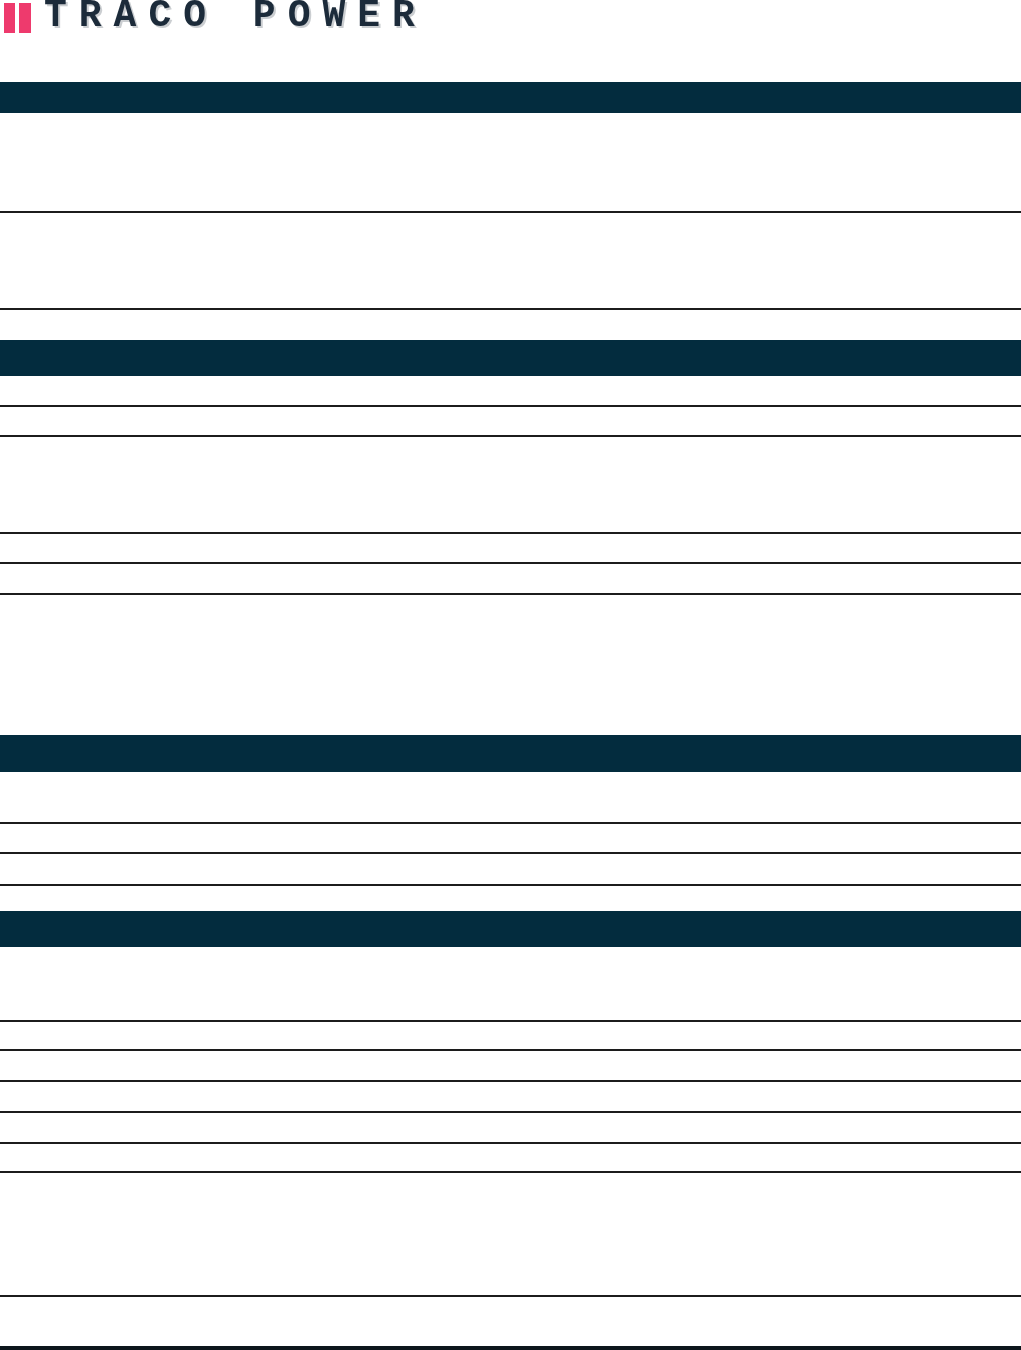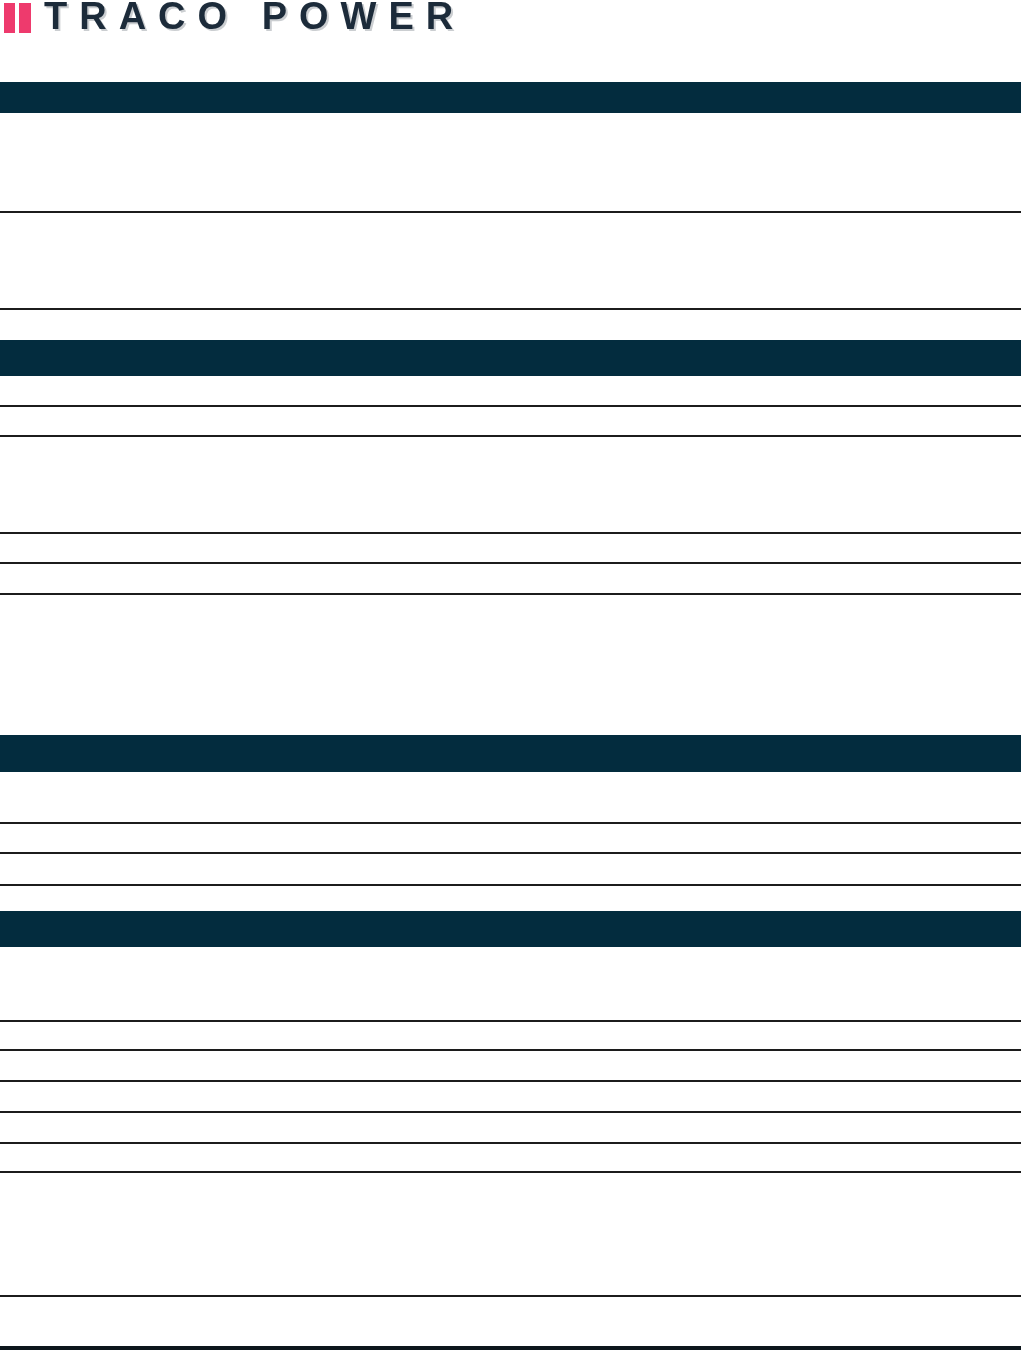--- a/index.html
+++ b/index.html
@@ -6,21 +6,21 @@
     margin: 0;
     padding: 0;
     background: #ffffff;
   }
   .page {
     position: relative;
     width: 1021px;
     height: 1350px;
     background: #ffffff;
     overflow: hidden;
-    font-family: Liberation Sans, sans-serif;
+    font-family: Liberation Mono, monospace;
   }
 
   
   .logo {
     position: absolute;
     left: 0;
     top: 0;
     width: 480px;
     height: 50px;
   }

